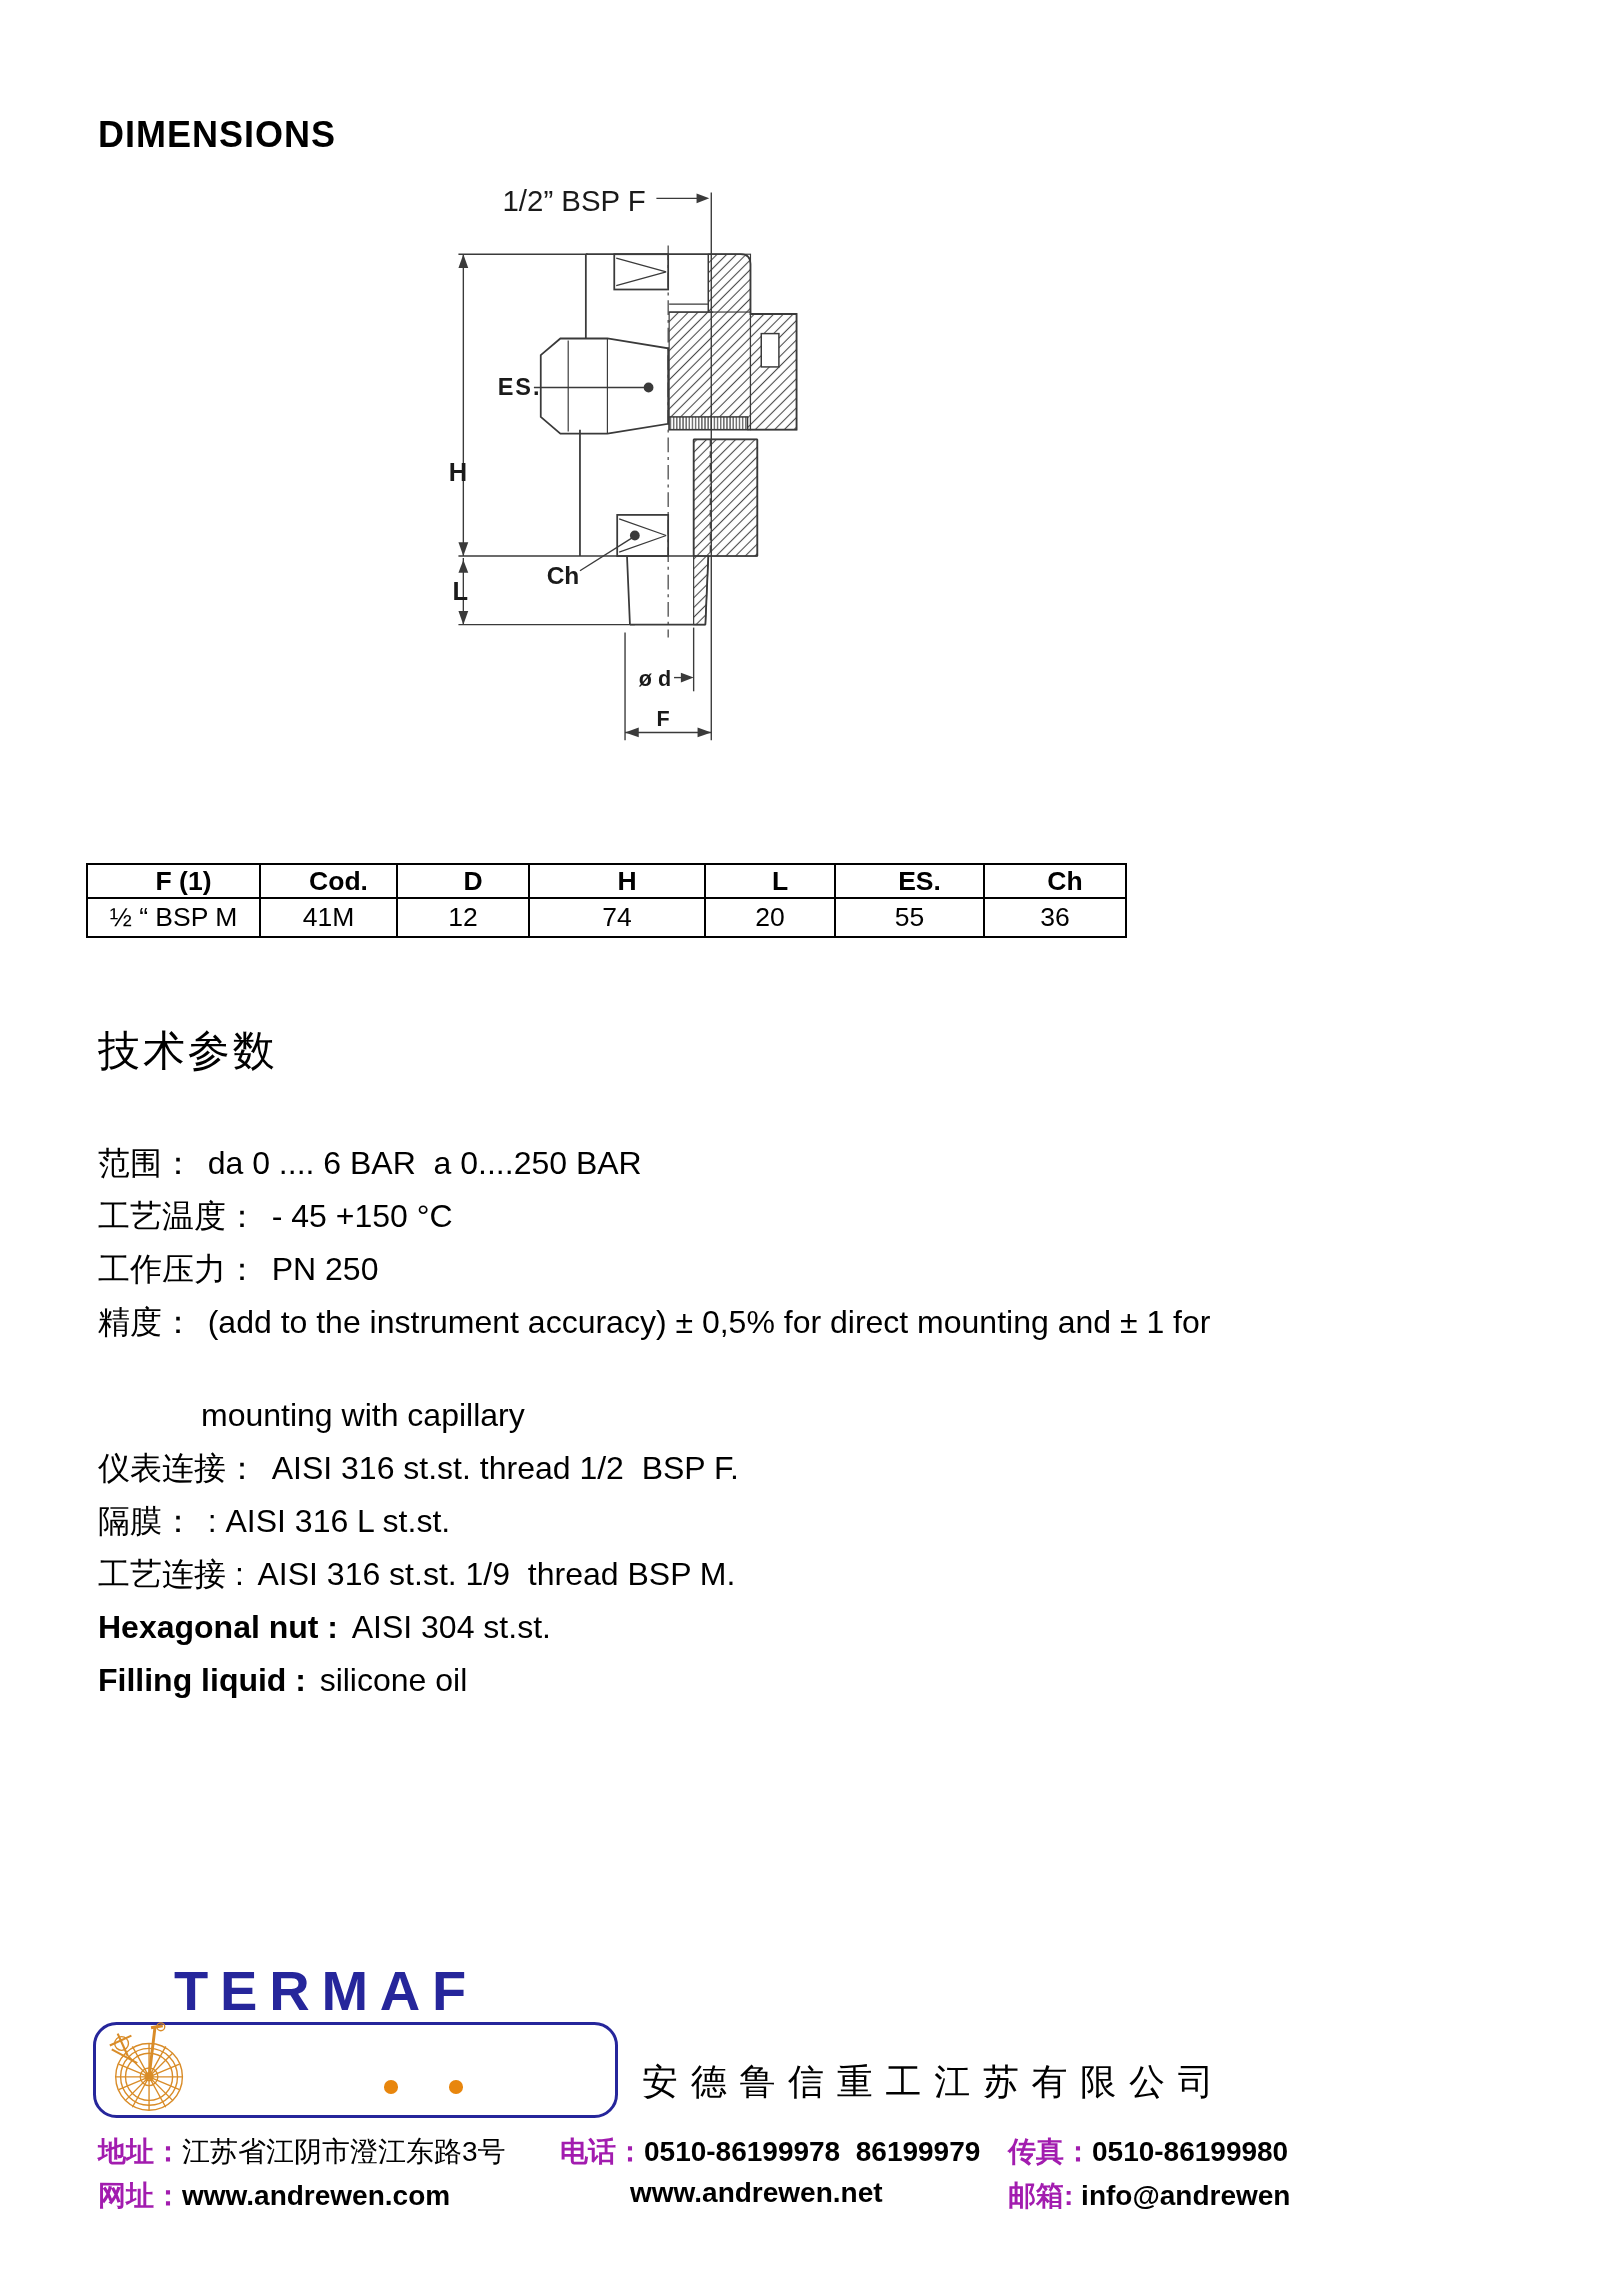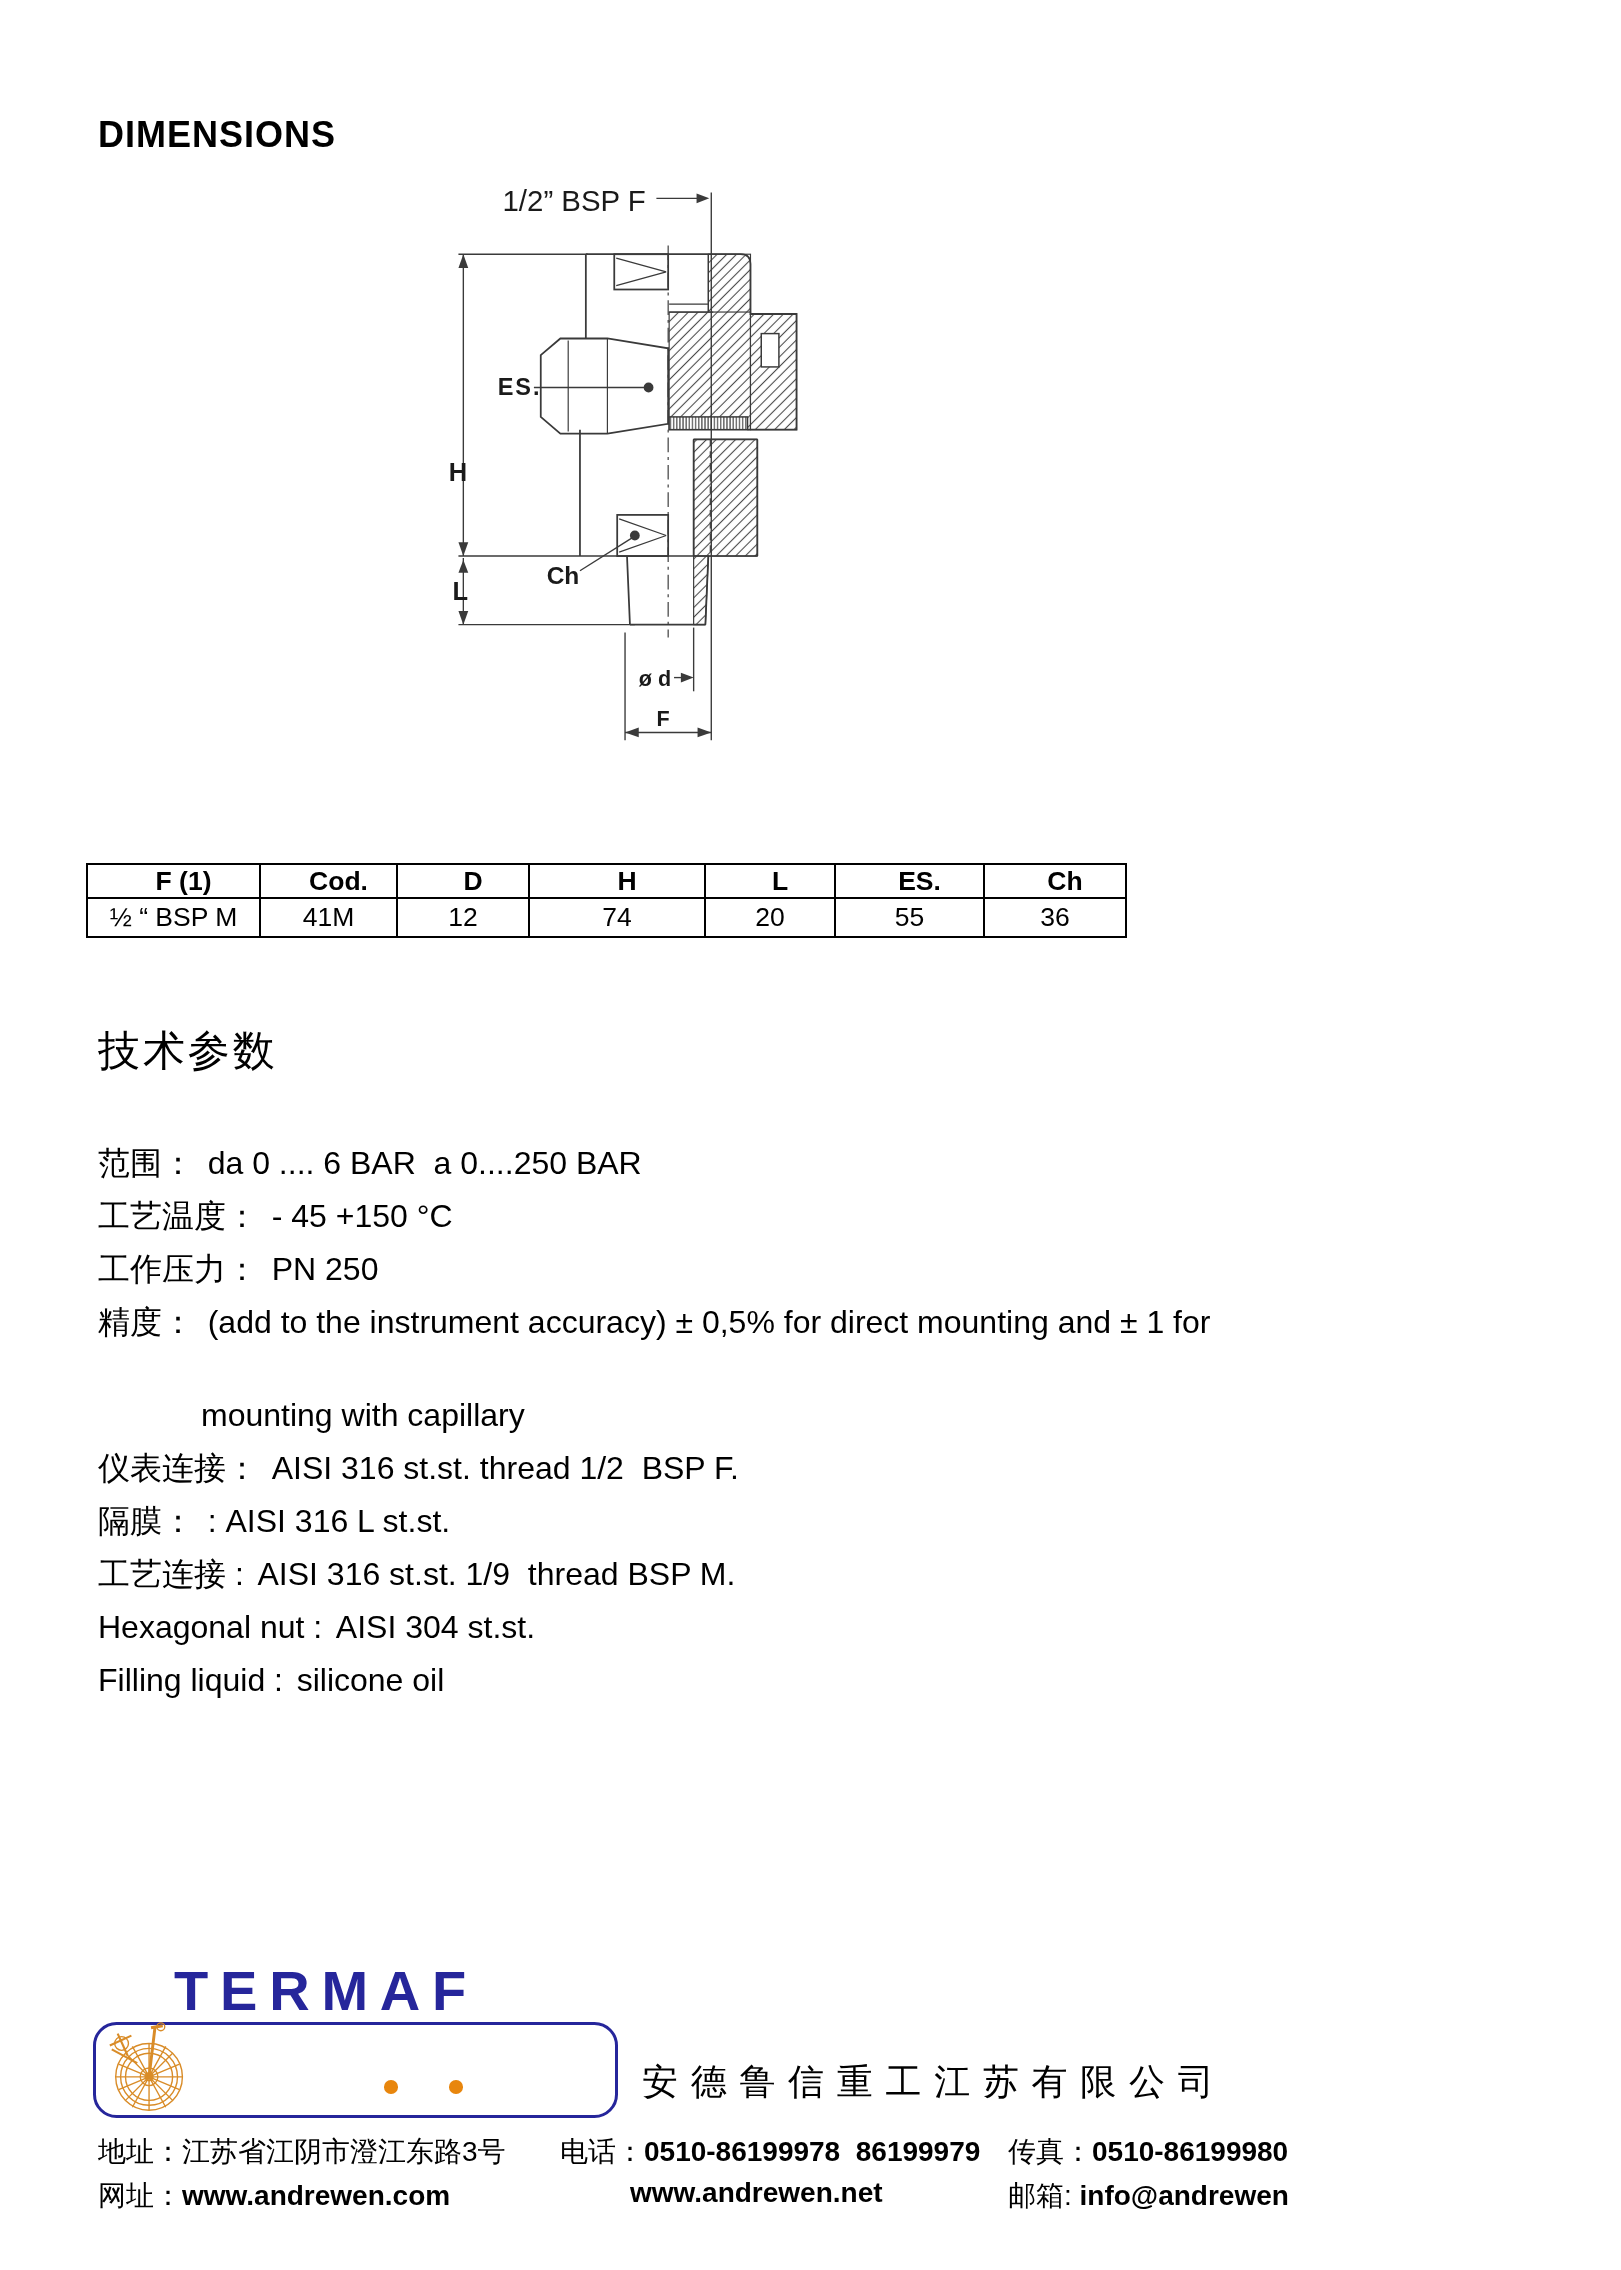--- a/index.html
+++ b/index.html
@@ -14,32 +14,32 @@
         font-size:26.5px;line-height:1;background:#fff;}
   .dim-table th{font-weight:bold;height:32px;padding-left:20px;}
   .dim-table td{height:37px;font-weight:normal;}
   .dim-table{border:2.9px solid #000;}
 
   .tech-heading{left:98px;top:1023px;font-size:42px;font-weight:500;letter-spacing:2.9px;}
 
   .spec-block{left:98px;top:1137px;width:1431px;font-size:32px;}
   .spec-line{height:53px;line-height:53px;white-space:pre;}
   .spec-label{margin-right:13.7px;}
-  .spec-line.bold .spec-label{font-weight:normal;margin-top:11px;}
+  .spec-line.bold .spec-label{font-weight:bold;margin-top:11px;}
   .spec-line.wrap{padding-left:103px;margin-top:40px;}
 
   
   .logo-box{left:93px;top:2022px;width:519px;height:90px;border:3.9px solid #26269b;
         border-radius:23.5px;background:#fff;}
   .logo-text{left:174px;top:1958px;font-size:56px;font-weight:800;color:#26269b;
         letter-spacing:11.8px;}
   .logo-dot{width:13.7px;height:13.7px;border-radius:50%;background:#e8860d;top:2080px;}
   .company{left:642px;top:2058px;font-size:36px;letter-spacing:12.7px;font-weight:500;}
   .foot{font-size:28px;white-space:pre;}
-  .foot .lbl{color:#000000;font-weight:400;}
+  .foot .lbl{color:#a21caf;font-weight:700;}
   .foot .val{color:#000;font-weight:700;}
   svg text{font-family:"Liberation Sans",sans-serif;}
 </style>
 </head>
 <body>
 
 <div class="page">
 
   <div class="abs doc-title">DIMENSIONS</div>
 

